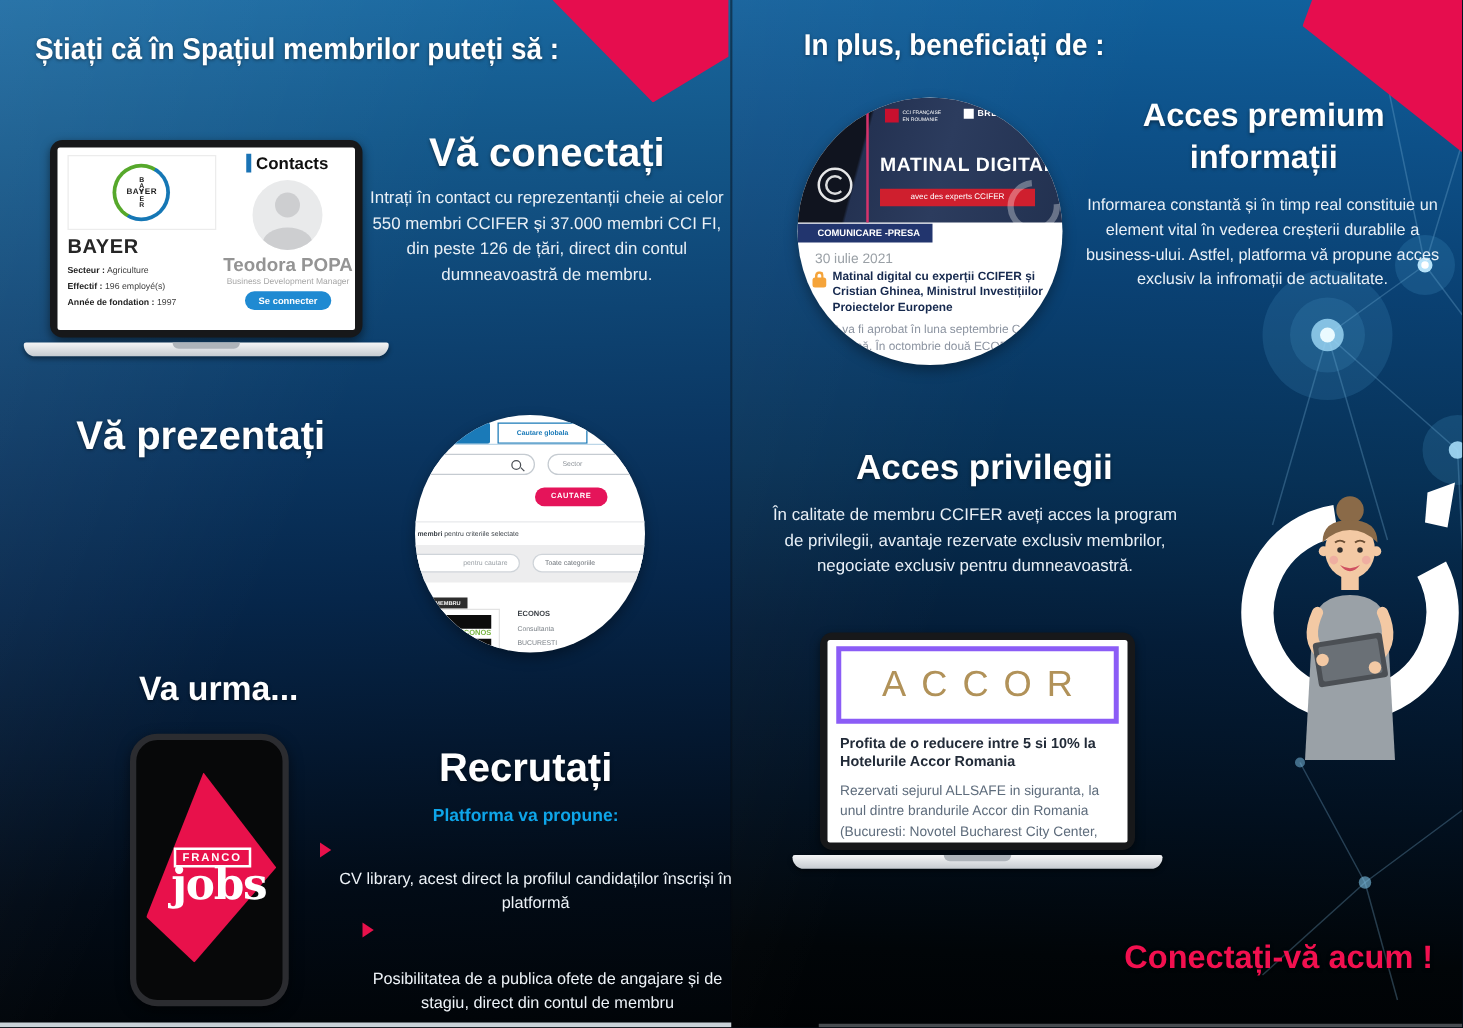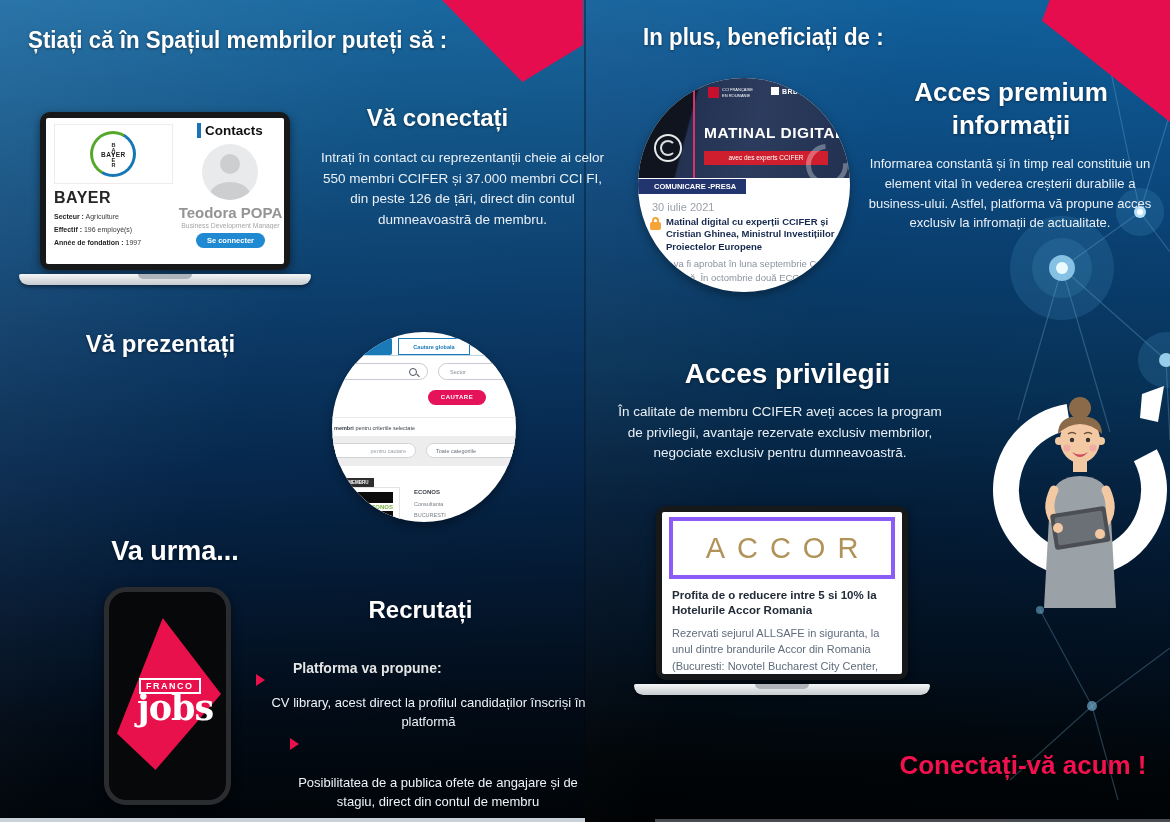--- a/index.html
+++ b/index.html
@@ -22,21 +22,21 @@
   .tri{background:#e60d4e;}
   .tri.l{left:442px;top:0;width:141px;height:82px;clip-path:polygon(0 0,100% 0,100% 55%,57% 100%);}
   .tri.r{left:1042px;top:0;width:128px;height:122px;clip-path:polygon(6% 0,100% 0,100% 100%,0 17%);z-index:2;}
   .edge{height:4px;background:#c9d2d8;}
   .edge.l{left:0;top:818px;width:585px;}
   .edge.r{left:655px;top:819px;width:515px;height:3px;background:rgba(205,216,224,.35);}
 
   
   .h1{color:#fff;font-weight:700;font-size:24px;white-space:nowrap;transform:scaleX(.93);transform-origin:left center;
       text-shadow:0 1px 3px rgba(0,0,0,.45);z-index:6;}
-  .h2{color:#fff;font-weight:700;font-size:24px;text-align:center;text-shadow:0 1px 3px rgba(0,0,0,.45);z-index:5;}
+  .h2{color:#fff;font-weight:700;font-size:32px;text-align:center;text-shadow:0 1px 3px rgba(0,0,0,.45);z-index:5;}
   .body-txt{color:#e9f0f7;font-size:13.5px;line-height:1.52;text-align:center;z-index:5;}
 
   
   .laptop{z-index:4;}
   .lt-screen{background:#17181a;border-radius:10px;padding:6px;box-shadow:0 3px 8px rgba(0,0,0,.5);position:relative;box-sizing:border-box;}
   .lt-inner{background:#fff;border-radius:2px;overflow:hidden;position:relative;width:100%;height:100%;box-sizing:border-box;}
   .lt-base{position:absolute;height:11px;background:linear-gradient(#f4f5f6,#c6cbd0);border-radius:2px 2px 10px 10px;box-shadow:0 2px 4px rgba(0,0,0,.45);}
   .lt-base::after{content:"";position:absolute;left:50%;top:0;transform:translateX(-50%);width:54px;height:5px;background:#aeb4ba;border-radius:0 0 6px 6px;}
 
   
@@ -207,21 +207,21 @@
             <div class="cc-role">Business Development Manager</div>
             <span class="cc-btn">Se connecter</span>
           </div>
         </div>
       </div>
     </div>
     <div class="lt-base" style="left:-21px;width:292px;top:162px;"></div>
   </div>
 
   <div class="abs h2" style="left:290px;top:104px;width:295px;">Vă conectați</div>
-  <div class="abs body-txt" style="left:290px;top:148px;width:295px;margin-left:25px;">Intrați în contact cu reprezentanții cheie ai celor 550 membri CCIFER și 37.000 membri CCI FI, din peste 126 de țări, direct din contul dumneavoastră de membru.</div>
+  <div class="abs body-txt" style="left:290px;top:148px;width:295px;">Intrați în contact cu reprezentanții cheie ai celor 550 membri CCIFER și 37.000 membri CCI FI, din peste 126 de țări, direct din contul dumneavoastră de membru.</div>
 
   <div class="abs h2" style="left:18px;top:330px;width:285px;">Vă prezentați</div>
 
   <div class="abs dir-circle">
     <div class="dir-tab-active"></div>
     <div class="dir-tab">Cautare globala</div>
     <div class="dir-tabline"></div>
     <div class="dir-pill dir-search">
         <span class="mag"></span>
       </div>
@@ -248,21 +248,21 @@
   </div>
 
   <div class="abs h2" style="left:65px;top:536px;width:220px;font-size:27px;">Va urma...</div>
   <div class="abs phone">
     <div class="fj-tri"></div>
     <div class="fj-franco">FRANCO</div>
     <div class="fj-jobs">jobs</div>
   </div>
 
   <div class="abs h2" style="left:293px;top:596px;width:255px;">Recrutați</div>
-  <div class="abs" style="left:293px;top:644px;width:255px;text-align:left;color:#e5e5e5;font-size:14px;font-weight:700;z-index:5;margin-top:16px;">Platforma va propune:</div>
+  <div class="abs" style="left:293px;top:644px;width:255px;text-align:center;color:#0ea5e9;font-size:14px;font-weight:700;z-index:5;">Platforma va propune:</div>
   <div class="abs bullets">
     <div class="bullet">
       <span class="tri-ico"></span>
       <span class="txt">CV library, acest direct la profilul candidaților înscriși în platformă</span>
     </div>
     <div class="bullet b2">
       <span class="tri-ico"></span>
       <span class="txt">Posibilitatea de a publica ofete de angajare și de stagiu, direct din contul de membru</span>
     </div>
   </div>

